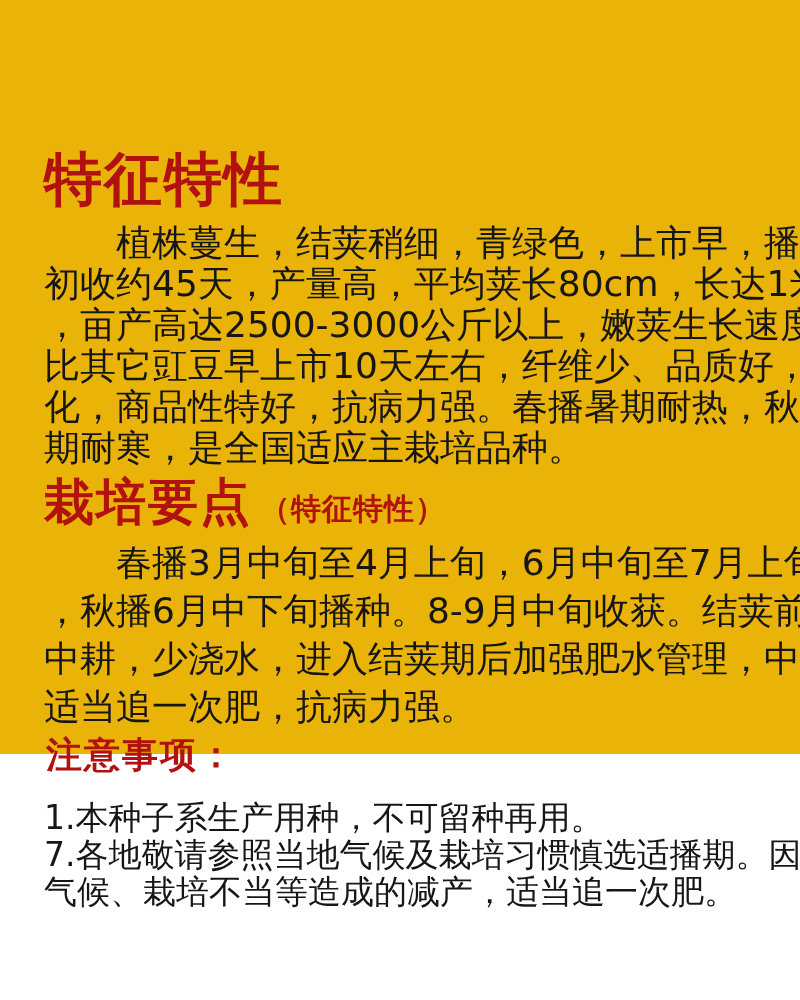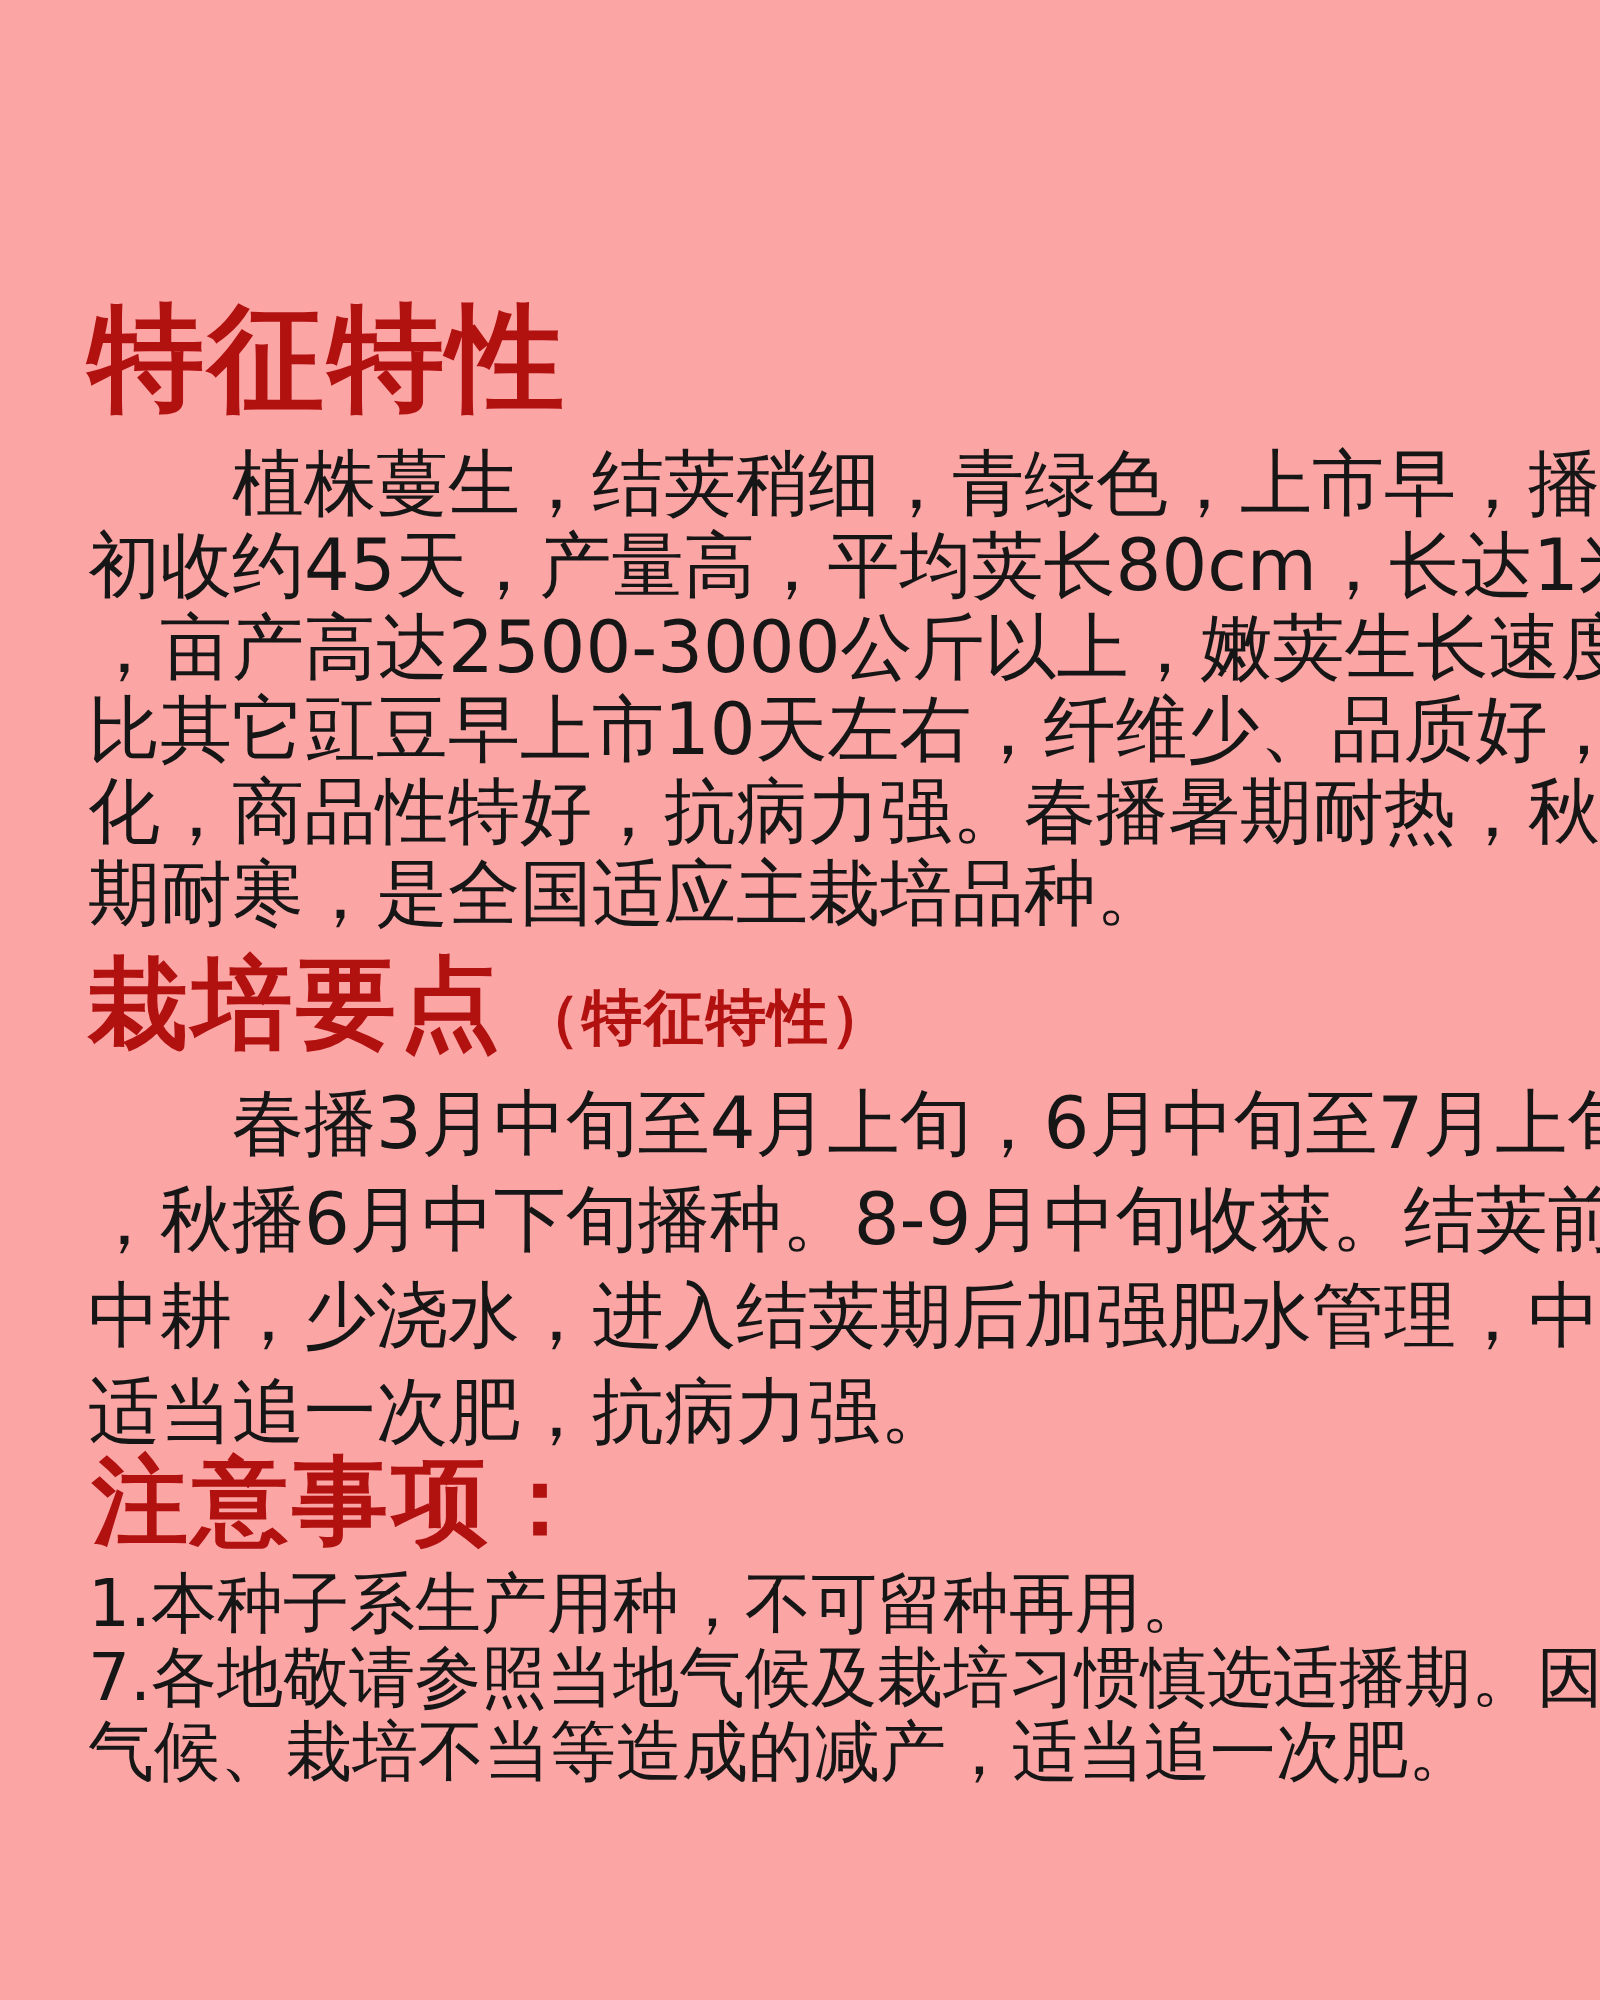--- a/index.html
+++ b/index.html
@@ -6,23 +6,23 @@
     --accent:#b11210;
     --ink:#161616;
   }
   html,body{margin:0;padding:0;background:#ffffff;}
   body{
     width:800px;height:1000px;overflow:hidden;
     font-family:"DejaVu Sans","Liberation Sans",sans-serif;
   }
   .page{
     box-sizing:border-box;
-    width:800px;height:1000px;
+    width:800px;height:754px;
     padding:150px 34px 16px 44px;
-    background:#fca5a5;
+    background:#eab308;
   }
   .h-big{
     font-family:"Liberation Serif","DejaVu Serif",serif;
     font-weight:bold;
     color:var(--accent);
     font-size:58px;
     line-height:1.02;
     letter-spacing:2px;
     margin:0 0 13px 0;
   }
@@ -34,29 +34,29 @@
   .h2sub{
     font-size:30px;
     letter-spacing:1px;
     margin-left:8px;
   }
   .para{color:var(--ink);}
   .line{white-space:pre;}
   .p1 .line{font-size:36px;line-height:41px;}
   .p2 .line{font-size:36px;line-height:48px;}
   .h-small{
-    font-family:Liberation Mono, monospace;
+    font-family:Liberation Sans, sans-serif;
     font-weight:bold;
     color:var(--accent);
-    font-size:48px;
+    font-size:36px;
     line-height:40px;
     letter-spacing:2px;
     margin:4px 0 0 2px;
   }
-  .p3{margin-top:8px;}
+  .p3{margin-top:24px;}
   .p3 .line{font-size:33px;line-height:37px;}
 </style>
 </head>
 <body>
 
 <div class="page">
 
   <h1 class="h-big">特征特性</h1>
 
   <div class="para p1">

